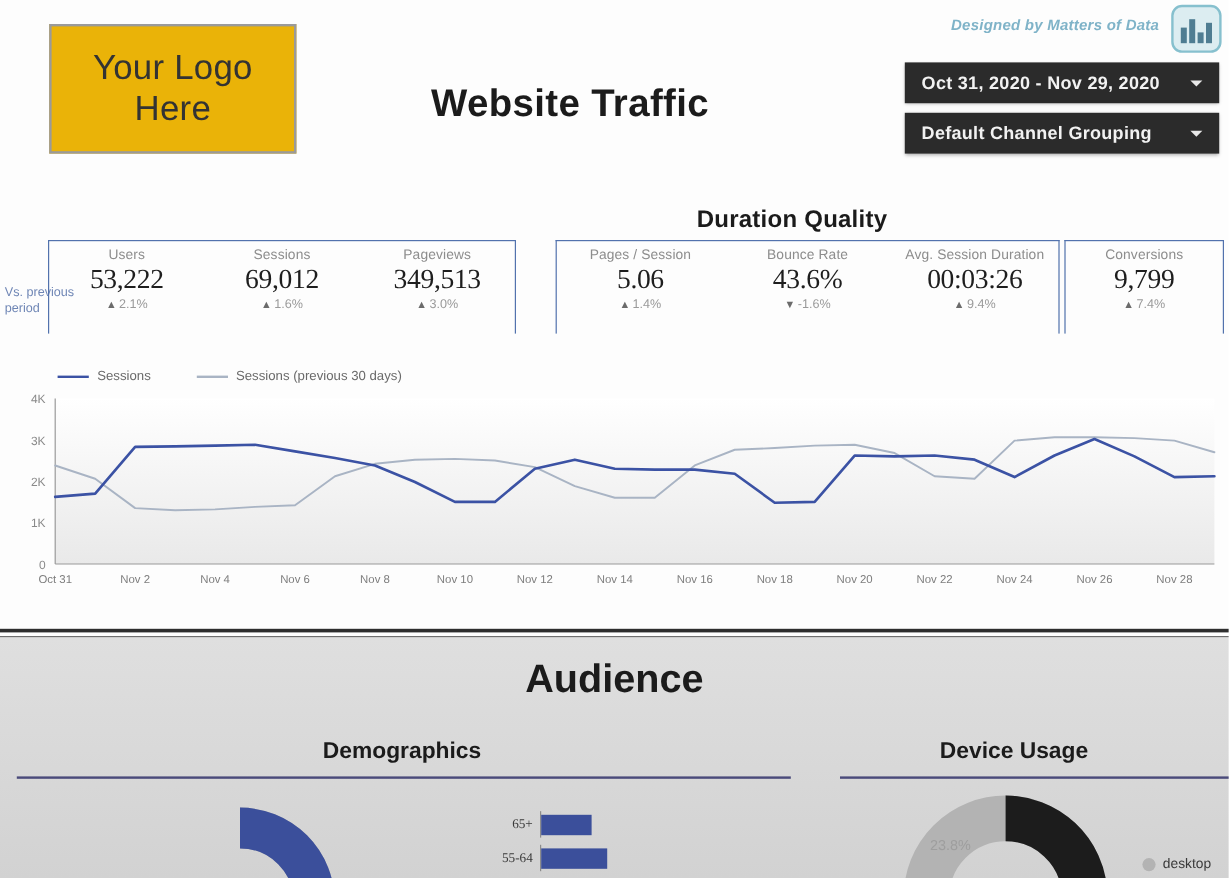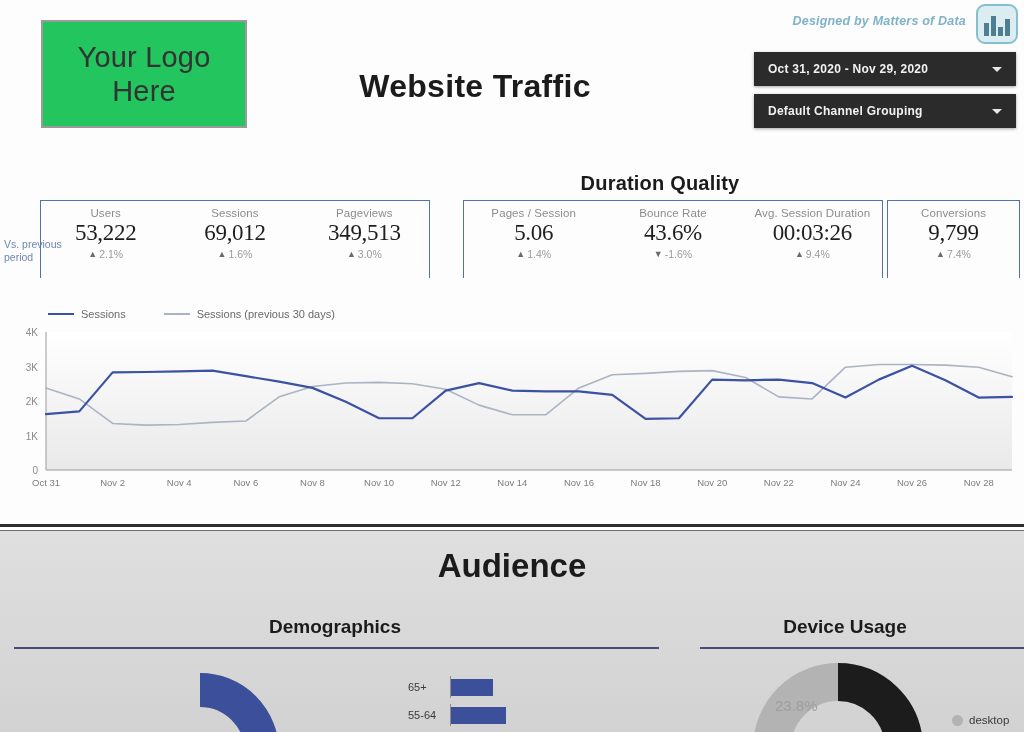--- a/index.html
+++ b/index.html
@@ -14,21 +14,21 @@
   
   .top-panel {
     position: absolute; left: 0; top: 0; width: 1024px; height: 527px;
     background: #fdfdfd;
     border-bottom: 3px solid #2e2e2e;
   }
 
   
   .logo-box {
     position: absolute; left: 41px; top: 20px; width: 206px; height: 108px;
-    border: 2px solid #9a9a9a; background: #22c55e;
+    border: 2px solid #9a9a9a; background: #eab308;
     display: flex; flex-direction: column; align-items: center; justify-content: center;
     line-height: 1.18;
   }
   .logo-box span {
     font-size: 29px; color: #333333; font-weight: 400;
     letter-spacing: .2px;
   }
 
   
   .dash-title {
@@ -61,21 +61,21 @@
   
   .dropdown {
     position: absolute; right: 8px;
     width: 262px; height: 34px;
     background: #2b2b2b;
     display: flex; align-items: center;
     padding: 0 14px;
     box-shadow: 0 1px 3px rgba(0,0,0,.35);
   }
   .dropdown .dd-label {
-    flex: 1; color: #f2f2f2; font-size: 12px; font-weight: bold;
+    flex: 1; color: #f2f2f2; font-size: 15px; font-weight: bold;
     letter-spacing: .25px; white-space: nowrap; overflow: hidden;
   }
   .dropdown .caret {
     width: 0; height: 0;
     border-left: 5px solid transparent; border-right: 5px solid transparent;
     border-top: 5px solid #e8e8e8;
   }
   #dd-daterange { top: 52px; }
   #dd-channel   { top: 94px; }
 
@@ -154,35 +154,35 @@
   .sub-rule { position: absolute; height: 2px; background: #4a4a7a; }
   #rule-demo { left: 14px;  top: 116px; width: 645px; }
   #rule-dev  { left: 700px; top: 116px; width: 324px; }
 
   .donut-demo { position: absolute; left: 120px; top: 672px; }
   .donut-dev  { position: absolute; left: 748px; top: 658px; }
 
   .bars { position: absolute; left: 408px; top: 676px; }
   .bar-row { display: flex; align-items: center; height: 22px; margin-bottom: 6px; }
   .bar-label {
-    width: 42px; text-align: left; padding-right: 6px;
-    font-size: 11px; color: #3a3a3a;
+    width: 42px; text-align: right; padding-right: 6px;
+    font-size: 11px; color: #3a3a3a; font-family: Liberation Serif, serif;
   }
   .bar-axis { width: 1px; height: 22px; background: #8c8c8c; }
   .bar-fill { height: 17px; background: #3b4f9b; }
 
   .dev-legend {
     position: absolute; left: 952px; top: 714px;
     display: flex; align-items: center; gap: 6px;
   }
   .dev-dot { width: 11px; height: 11px; border-radius: 50%; background: #b3b3b3; }
   .dev-legend-text { font-size: 11.5px; color: #3a3a3a; }
   .donut-pct {
     position: absolute; left: 775px; top: 697px;
-    font-size: 15px; color: #9e9e9e;
+    font-size: 12px; color: #9e9e9e;
   }
 </style>
 </head>
 <body>
 
 <div id="app">
 
   <div class="top-panel">
 
     <div class="logo-box">

